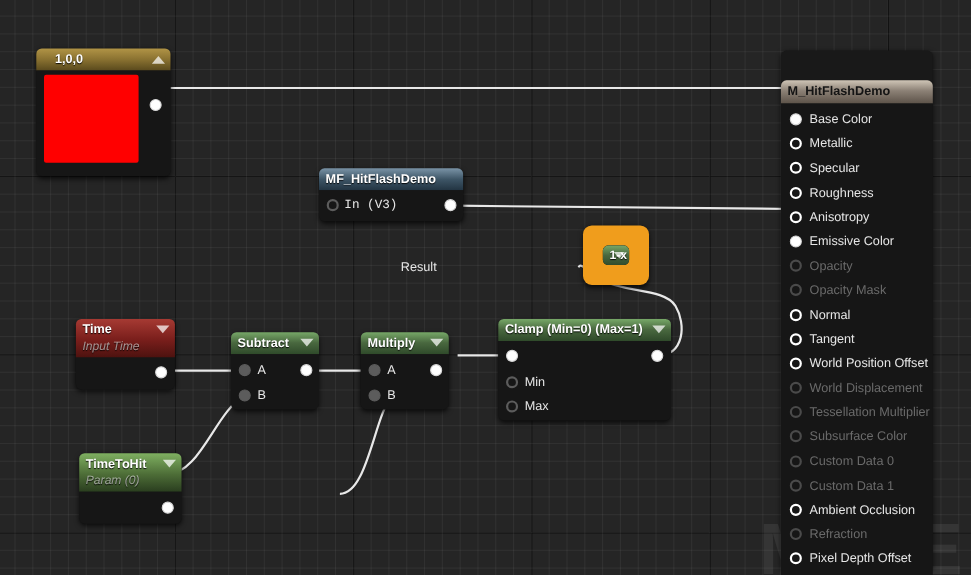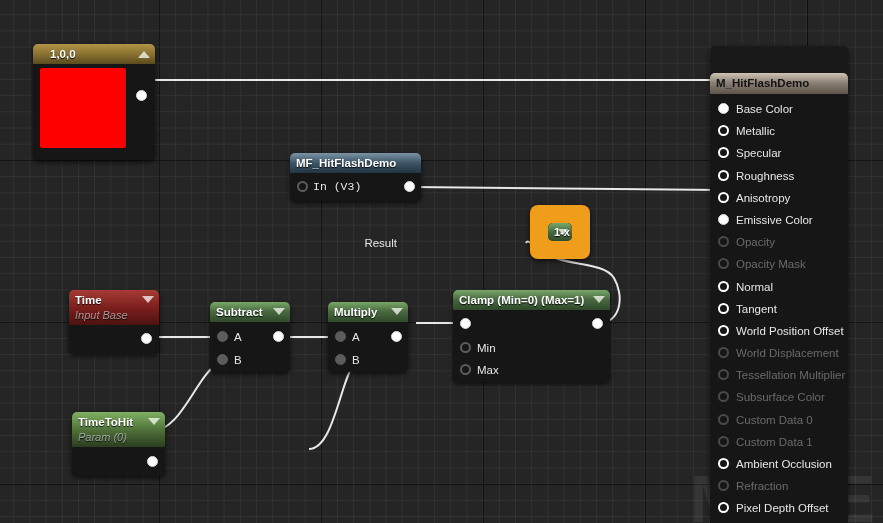--- a/index.html
+++ b/index.html
@@ -261,21 +261,21 @@
       <div class="pin dim hollow" style="left:7px; top:54px;">
           <div class="dot"></div>
         </div>
       <span class="pinlabel" style="left:24px; top:54px;">Max</span>
     </div>
   </div>
 
   <div class="node" id="node-time" style="left:69px; top:290px; width:90px; height:64px;">
     <div class="nhead two h-red">
       <span>Time</span>
-      <span class="sub">Input Base</span>
+      <span class="sub">Input Time</span>
       <span class="caret"></span>
     </div>
     <div class="nbody" style="height:29px;">
       <div class="pin filled" style="right:7px; top:8px;">
           <div class="dot"></div>
         </div>
     </div>
   </div>
 
   <div class="node" id="node-subtract" style="left:210px; top:302px; width:80px; height:70px;">

